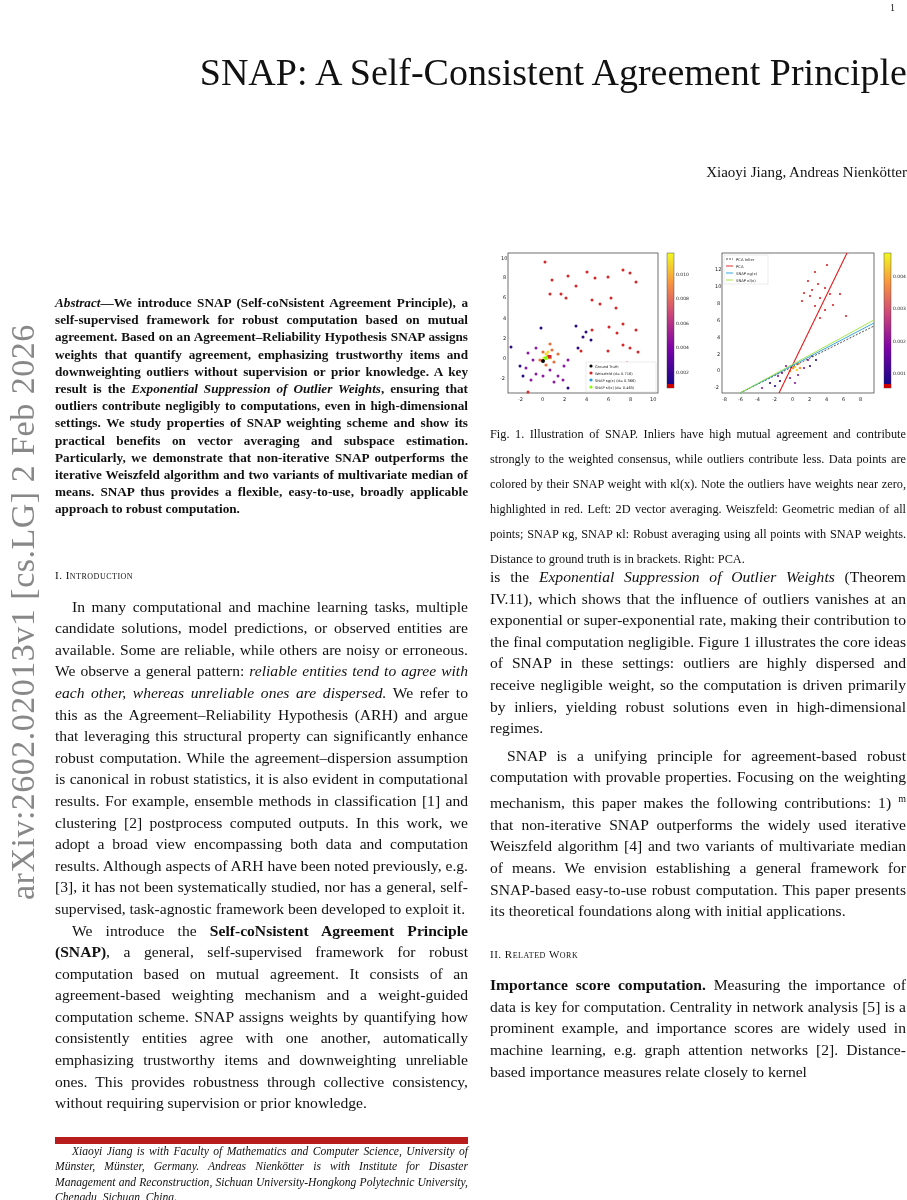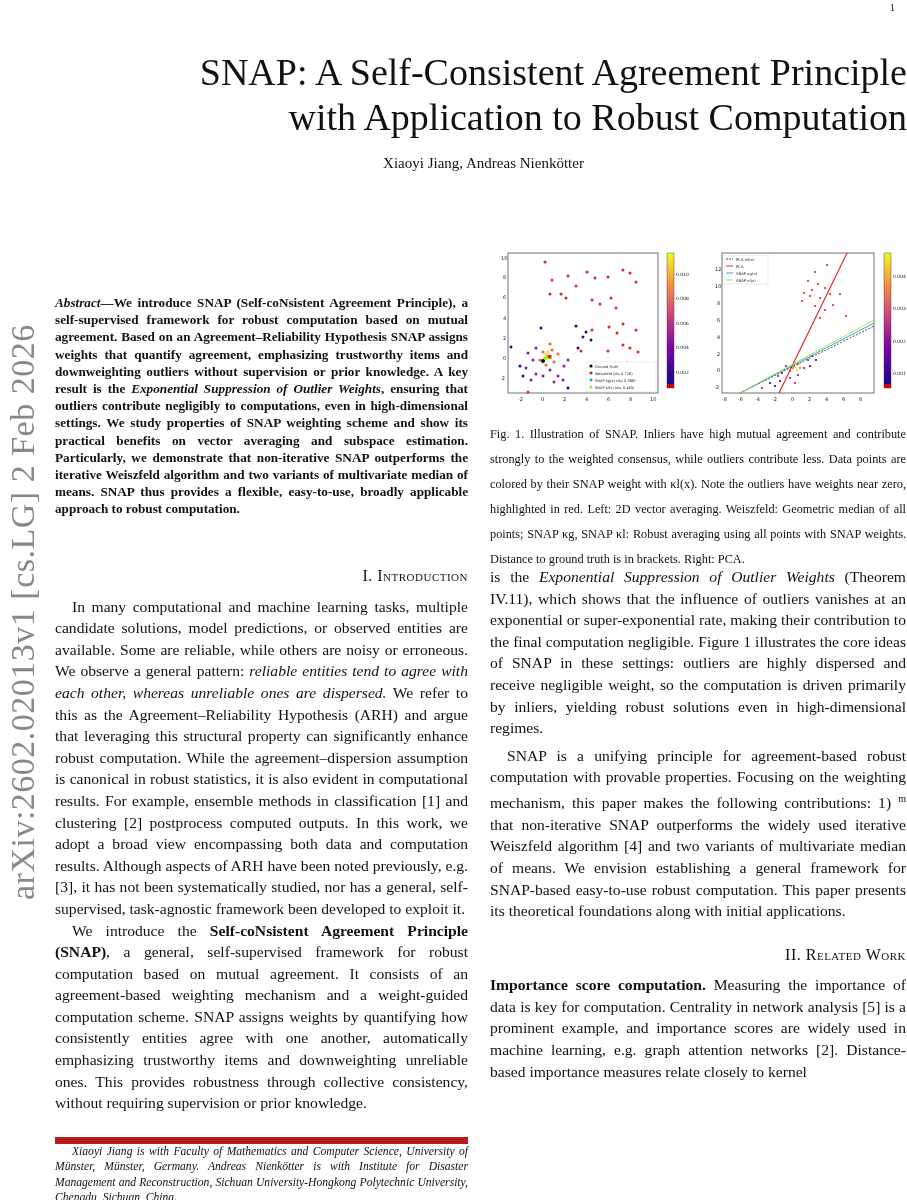--- a/index.html
+++ b/index.html
@@ -1,40 +1,39 @@
 <!DOCTYPE html>
 <html><head>
 <meta charset="utf-8">
 <style>
   html,body{margin:0;padding:0;background:#fff;}
   body{width:907px;height:1200px;position:relative;overflow:hidden;font-family:"Liberation Serif","DejaVu Serif",serif;color:#111;}
   .pagenum{position:absolute;right:12px;top:2px;font-size:10px;}
   .title{position:absolute;left:60px;width:847px;top:50px;text-align:right;font-size:38px;line-height:45px;}
-  .authors{position:absolute;left:60px;width:847px;top:155px;text-align:center;font-size:15px;}
+  .authors{position:absolute;left:60px;width:847px;top:164px;text-align:right;font-size:15px;}
   .arxiv{position:absolute;left:4px;top:900px;transform-origin:0 0;transform:rotate(-90deg);font-size:34px;color:#888;white-space:nowrap;letter-spacing:0.5px;}
   .col{position:absolute;font-size:15.6px;line-height:21.6px;text-align:justify;}
   .left{left:55px;width:413px;margin-top:48px;}
   .right{left:490px;width:416px;}
   .abstract{top:246px;font-size:13.2px;line-height:17.2px;font-weight:bold;}
   .abstract i{font-weight:bold;}
-  .sec{text-align:right;font-size:16px;letter-spacing:0.5px;font-variant:small-caps;}
+  .sec{text-align:left;font-size:11px;letter-spacing:0.5px;font-variant:small-caps;}
   p{margin:0;text-indent:17px;}
   .footnote{position:absolute;left:55px;width:413px;top:1137px;font-size:11.6px;line-height:15.4px;text-align:justify;border-top:7px solid #b91c1c;font-style:italic;}
   .fig{position:absolute;left:488px;top:248px;width:419px;height:160px;}
   .caption{position:absolute;left:490px;top:422px;width:416px;font-size:12.3px;line-height:25px;text-align:justify;}
   svg text{font-family:"DejaVu Sans",sans-serif;}
 </style>
 </head>
 <body>
 
 <div class="pagenum">1</div>
 
 <div class="title">
   <div>SNAP: A Self-Consistent Agreement Principle</div>
-  <div>with Application to Robust Computation</div>
 </div>
 <div class="authors">Xiaoyi Jiang, Andreas Nienkötter</div>
 
 <div class="arxiv">arXiv:2602.02013v1  [cs.LG]  2 Feb 2026</div>
 
 <div class="col left abstract">
   <span style="text-indent:17px;display:inline-block;width:0"></span><i>Abstract</i><span>—We introduce SNAP (Self-coNsistent Agreement Principle), a self-supervised framework for robust computation based on mutual agreement. Based on an Agreement–Reliability Hypothesis SNAP assigns weights that quantify agreement, emphasizing trustworthy items and downweighting outliers without supervision or prior knowledge. A key result is the </span><i>Exponential Suppression of Outlier Weights</i><span>, ensuring that outliers contribute negligibly to computations, even in high-dimensional settings. We study properties of SNAP weighting scheme and show its practical benefits on vector averaging and subspace estimation. Particularly, we demonstrate that non-iterative SNAP outperforms the iterative Weiszfeld algorithm and two variants of multivariate median of means. SNAP thus provides a flexible, easy-to-use, broadly applicable approach to robust computation.</span>
 </div>
 
 <div class="col left" style="top:517px;">

